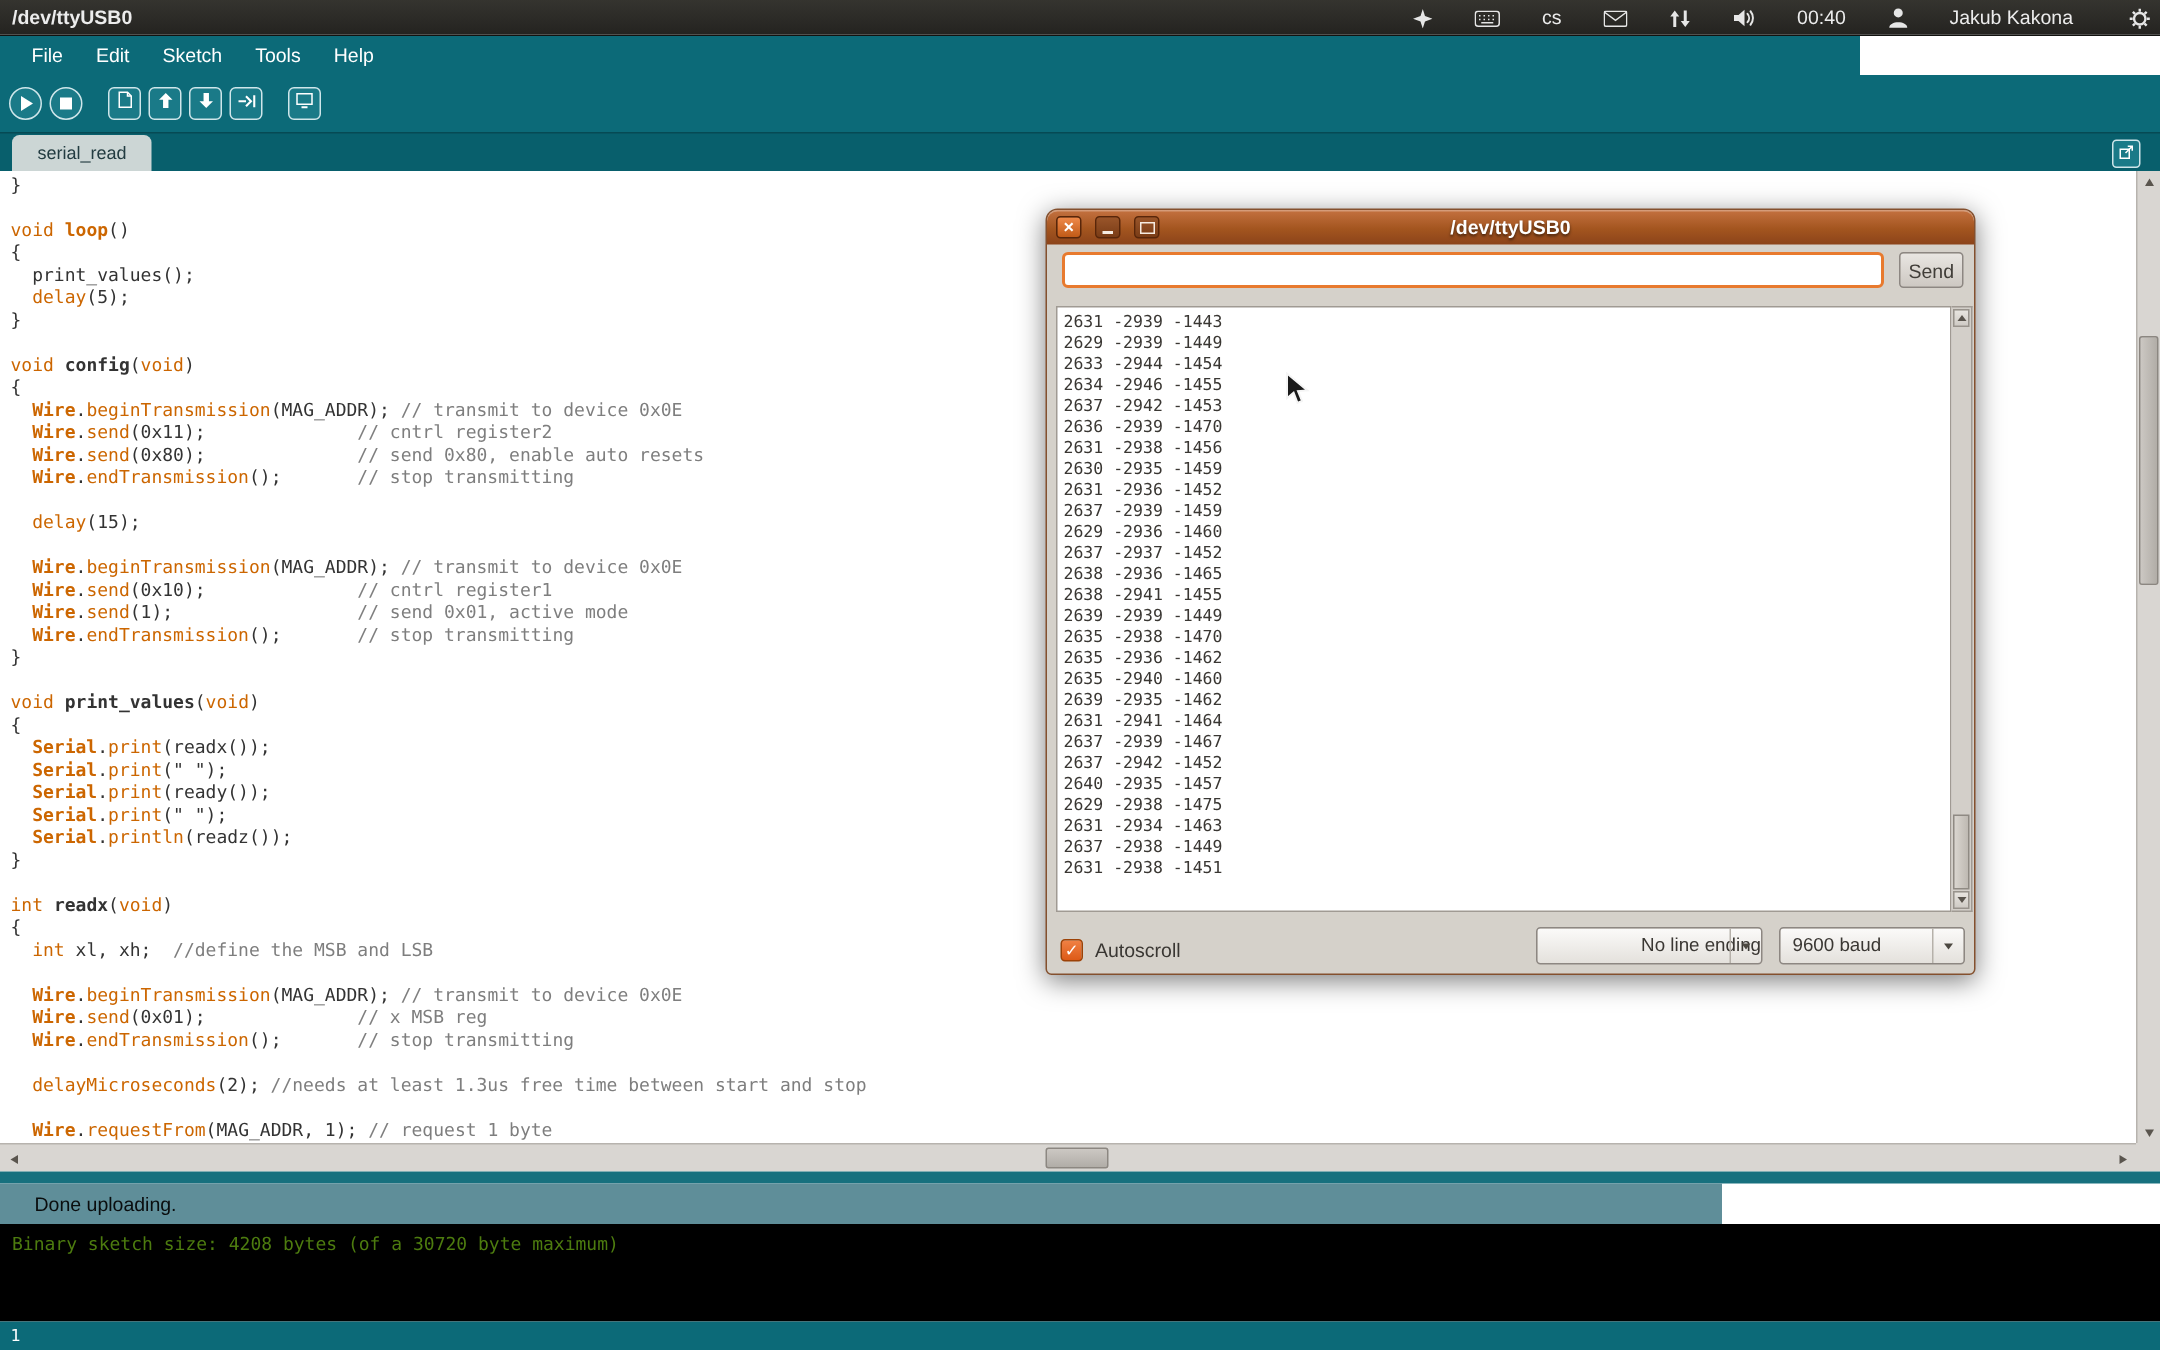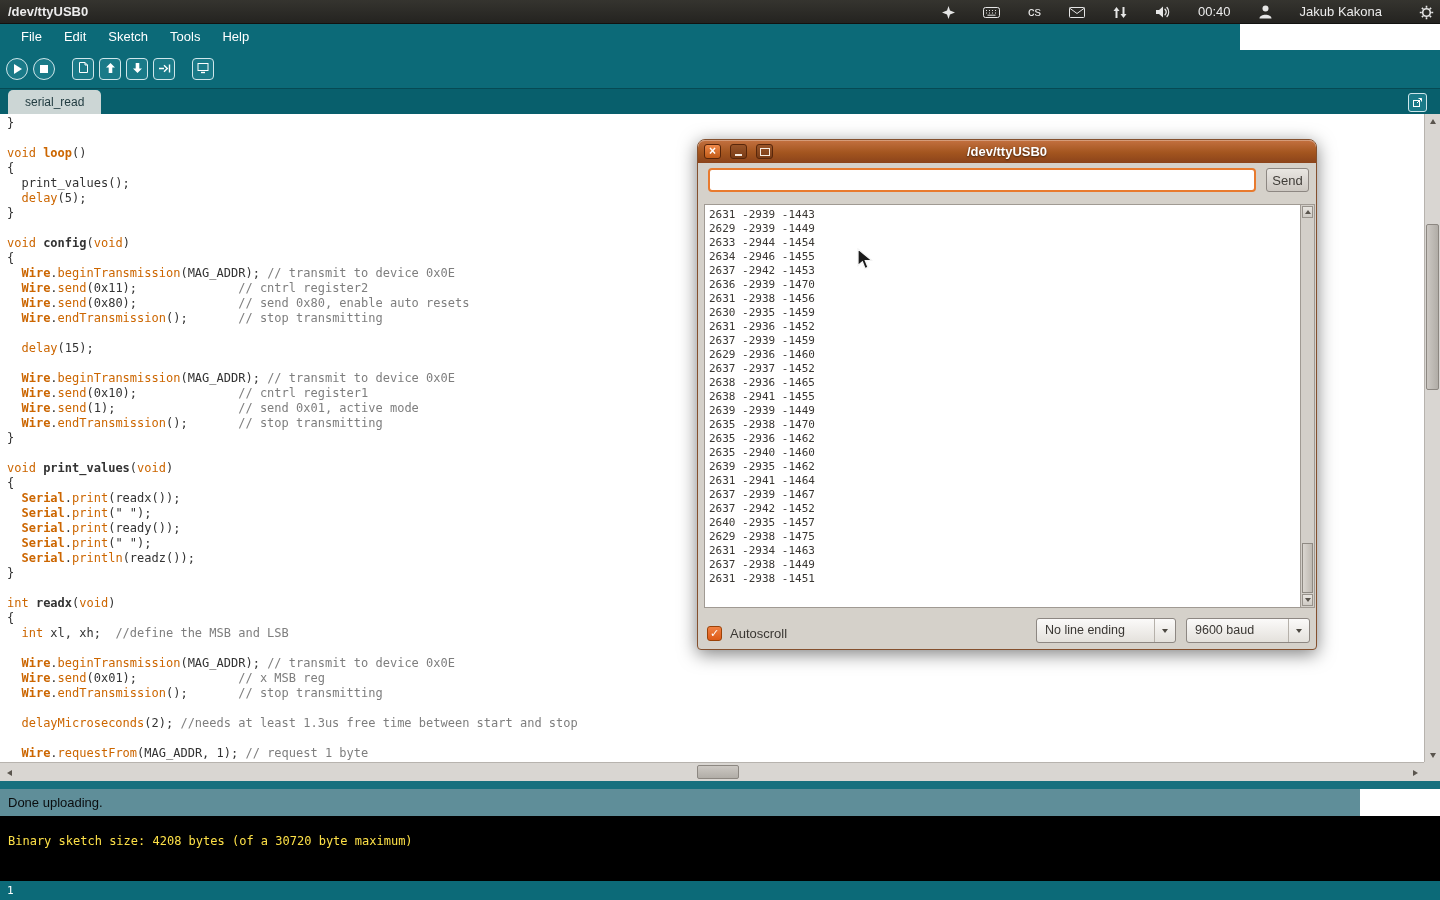--- a/index.html
+++ b/index.html
@@ -51,23 +51,23 @@
   .tri-up{width:0;height:0;border-left:3.5px solid transparent;border-right:3.5px solid transparent;border-bottom:5px solid #5a554e;}
   .tri-down{width:0;height:0;border-left:3.5px solid transparent;border-right:3.5px solid transparent;border-top:5px solid #5a554e;}
   .tri-left{width:0;height:0;border-top:3.5px solid transparent;border-bottom:3.5px solid transparent;border-right:5px solid #5a554e;}
   .tri-right{width:0;height:0;border-top:3.5px solid transparent;border-bottom:3.5px solid transparent;border-left:5px solid #5a554e;}
   .h-scrollbar{position:absolute;left:0;top:762px;width:1424px;height:19px;background:#d9d6d2;border-top:1px solid #b7b3ae;}
   .h-thumb{position:absolute;left:697px;top:2px;width:42px;height:14px;background:linear-gradient(#ccc8c3,#b1ada7);border:1px solid #8c8781;border-radius:2px;}
   .scroll-corner{position:absolute;right:0;top:762px;width:16px;height:19px;background:#d9d6d2;}
 
   
   .status-sep{position:absolute;left:0;top:781px;width:1440px;height:8px;background:#17707e;}
-  .status-bar{position:absolute;left:0;top:789px;width:1360px;height:27px;background:#5f8e99;display:flex;align-items:center;padding-left:8px;font-size:13px;color:#0a0d0e;}
+  .status-bar{position:absolute;left:0;top:789px;width:1148px;height:27px;background:#5f8e99;display:flex;align-items:center;padding-left:23px;font-size:13px;color:#0a0d0e;}
   .console{position:absolute;left:0;top:816px;width:1440px;height:65px;background:#000;padding:6px 8px;}
-  .console-line{font:12px/15px "DejaVu Sans Mono",monospace;color:#fde047;white-space:pre;margin-top:12px;}
+  .console-line{font:12px/15px "DejaVu Sans Mono",monospace;color:#4d7c0f;white-space:pre;}
   .bottom-strip{position:absolute;left:0;top:881px;width:1440px;height:19px;background:#0c6a78;display:flex;align-items:center;padding-left:7px;}
   .bottom-strip span{font:11px "DejaVu Sans Mono",monospace;color:#fff;}
 
   
   .sm-window{position:absolute;left:697px;top:139px;width:620px;height:511px;background:#d5d1ca;border:1px solid #84502e;border-radius:8px 8px 4px 4px;box-shadow:0 4px 18px rgba(0,0,0,.5);z-index:40;}
   .sm-titlebar{position:absolute;left:0;top:0;right:0;height:23px;border-radius:7px 7px 0 0;background:linear-gradient(#c47140,#a3551f 55%,#8b431a);box-shadow:inset 0 1px 0 rgba(255,255,255,.3);}
   .sm-controls{position:absolute;left:6px;top:4px;display:flex;gap:9px;z-index:2;}
   .sm-btn{width:17px;height:15px;border-radius:3px;display:flex;align-items:center;justify-content:center;}
   .sm-btn.close{background:linear-gradient(#f08a4a,#c05a17);border:1px solid #58260a;}
   .sm-btn.min,.sm-btn.max{background:linear-gradient(#99552a,#7a3c16);border:1px solid #58260a;}
@@ -87,21 +87,21 @@
   .sm-sb-btn .tri-down{border-top-width:4px;border-left-width:3px;border-right-width:3px;}
   .sm-thumb{position:absolute;left:1px;width:11px;bottom:14px;height:50px;background:linear-gradient(90deg,#dad6d0,#beb9b2);border:1px solid #8f8a83;}
   .sm-bottom{position:absolute;left:9px;top:480px;height:26px;display:flex;align-items:center;}
   .checkbox{width:15px;height:15px;border-radius:3px;background:linear-gradient(#f08144,#dd5a17);border:1px solid #9c4207;display:flex;align-items:center;justify-content:center;}
   .checkbox::after{content:"✓";color:#fff;font-size:11px;font-weight:bold;}
   .sm-check-label{margin-left:8px;font-size:13px;color:#3a3733;}
   .combo{position:absolute;top:478px;height:25px;background:linear-gradient(#fbfaf9,#e4e1dc);border:1px solid #8d8782;border-radius:3px;}
   .combo .combo-label{display:block;line-height:23px;padding-left:8px;font-size:12.5px;color:#3a3733;white-space:nowrap;}
   .combo .combo-btn{position:absolute;right:0;top:0;width:21px;height:23px;border-left:1px solid #b6b1aa;display:flex;align-items:center;justify-content:center;}
   .combo-arrow{width:0;height:0;border-left:3.5px solid transparent;border-right:3.5px solid transparent;border-top:4.5px solid #4c4841;}
-  .combo-ending{left:338px;width:140px;}
+  .combo-ending{left:326px;width:151px;text-align:right;}
   .combo-baud{left:488px;width:124px;}
 
   .cursor{position:absolute;left:857px;top:248px;z-index:100;}
 </style>
 </head>
 <body>
 
 <div class="top-panel">
   <span class="panel-title">/dev/ttyUSB0</span>
   <div class="panel-right">

